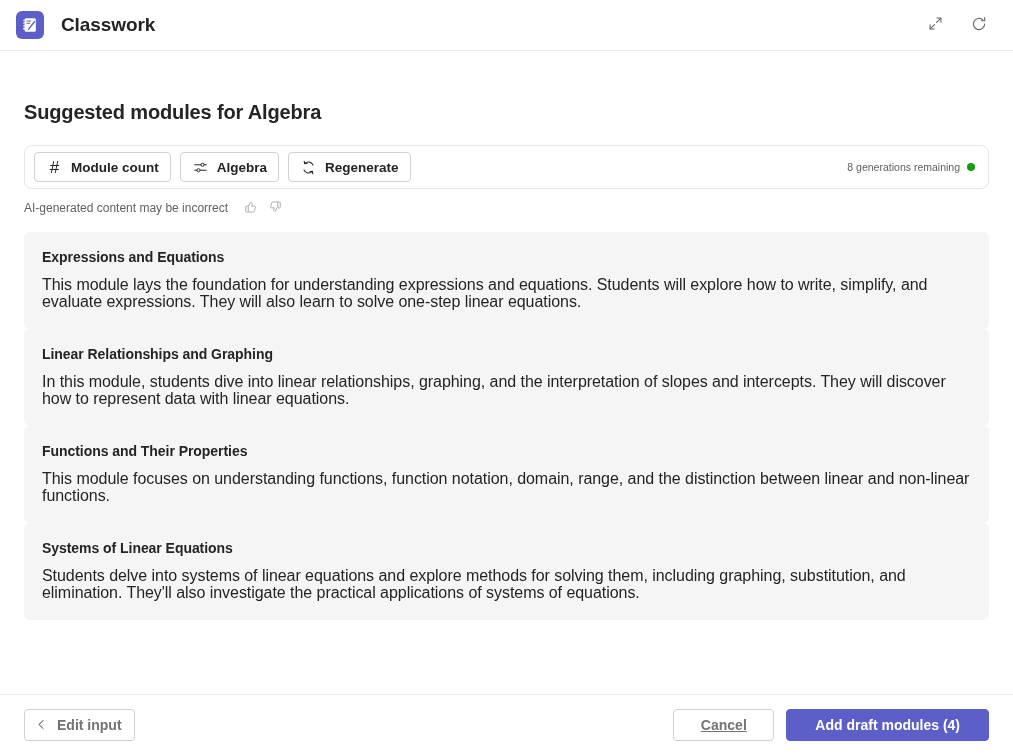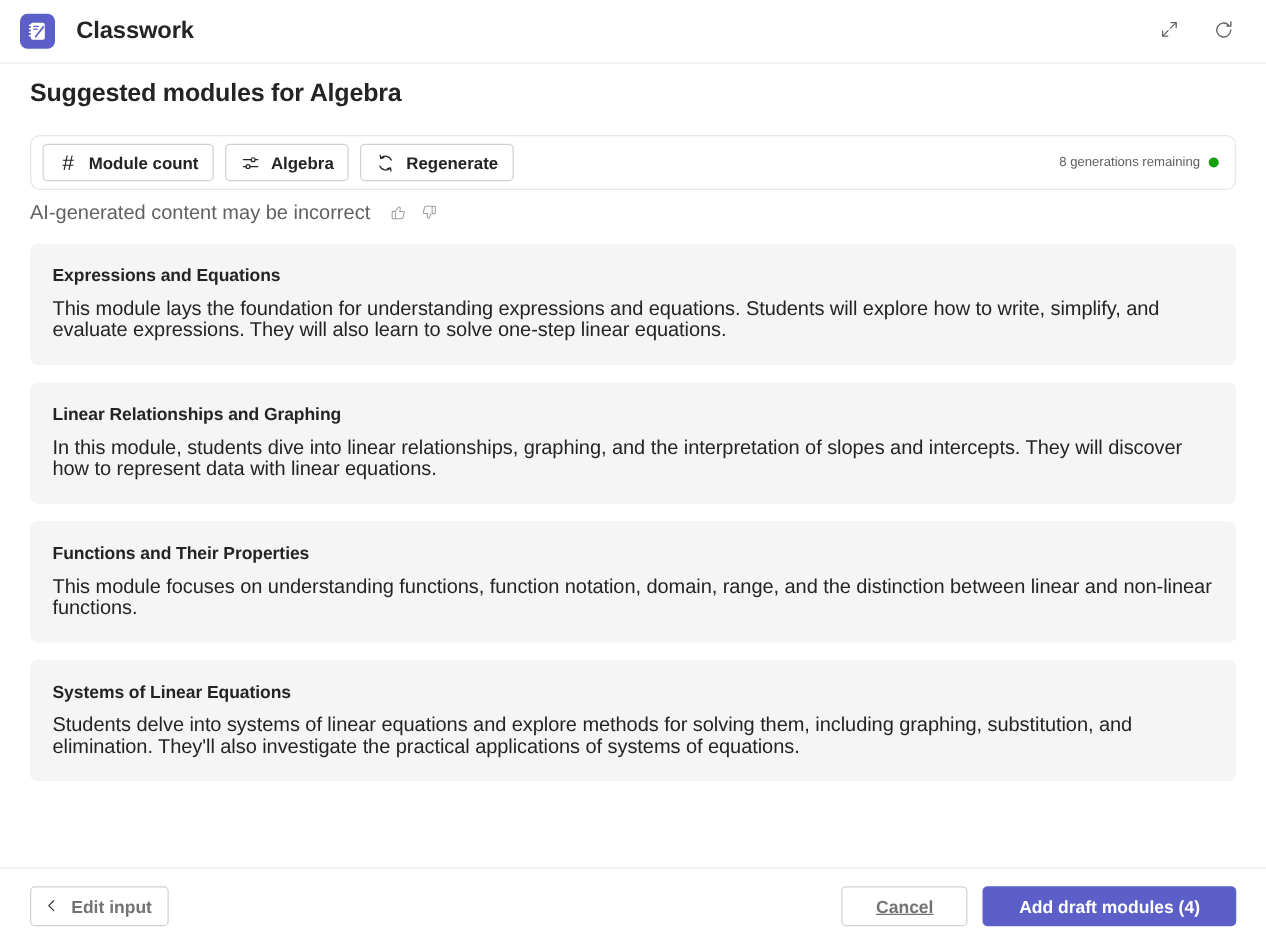--- a/index.html
+++ b/index.html
@@ -81,21 +81,21 @@
     flex: 1 1 auto;
     overflow: hidden;
     padding: 0 24px;
     position: relative;
   }
 
   .page-title {
     font-size: 20px;
     font-weight: 600;
     color: #242424;
-    margin-top: 13px;
+    margin-top: 50px;
     margin-bottom: 0;
     letter-spacing: -0.15px;
   }
 
   
   .toolbar-wrap {
     margin-top: 21px;
     border: 1px solid #e6e6e6;
     border-radius: 8px;
     height: 44px;
@@ -162,21 +162,21 @@
   
   .disclaimer {
     display: flex;
     align-items: center;
     gap: 0;
     margin-top: 9px;
     height: 20px;
   }
 
   .disclaimer-text {
-    font-size: 16px;
+    font-size: 12px;
     color: #616161;
     margin-right: 12px;
   }
 
   .vote-btn {
     width: 22px;
     height: 22px;
     display: inline-flex;
     align-items: center;
     justify-content: center;
@@ -185,21 +185,20 @@
     cursor: pointer;
     border-radius: 4px;
     margin-right: 2px;
   }
 
   
   .module-list {
     margin-top: 14px;
     display: flex;
     flex-direction: column;
-    gap: 14px;
     max-height: 460px;
     overflow: hidden;
   }
 
   .module-card {
     background: #f5f5f5;
     border-radius: 6px;
     padding: 17px 18px 19px 18px;
   }
 

